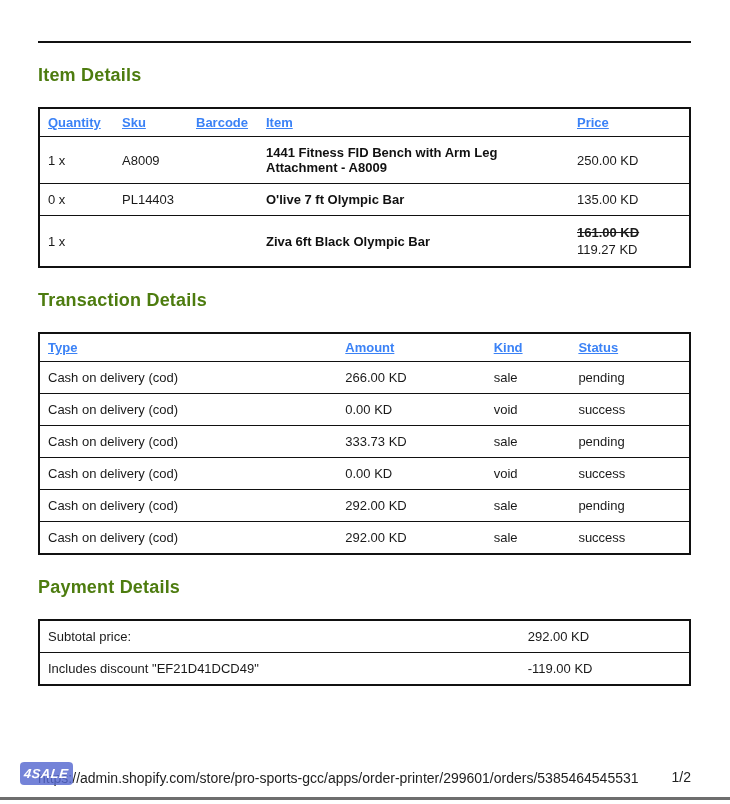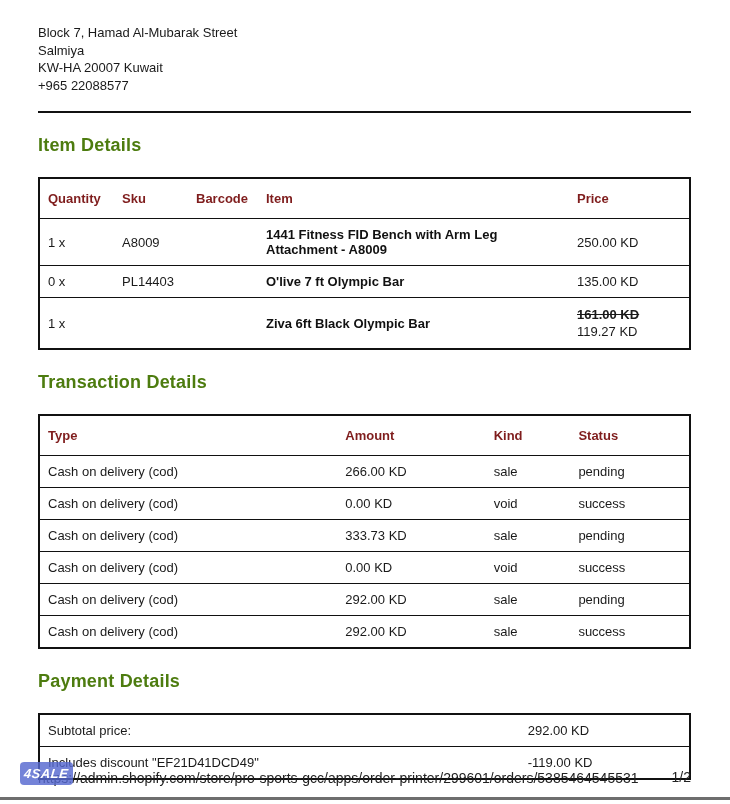--- a/index.html
+++ b/index.html
@@ -36,21 +36,21 @@
     font-size: 13px;
     color: #1a1a1a;
   }
   table.doc-table th, table.doc-table td {
     border-top: 1.5px solid #111111;
     border-bottom: 1.5px solid #111111;
     text-align: left;
     vertical-align: middle;
     padding: 8px 8px;
   }
-  table.doc-table th { font-weight: bold; padding: 12px 8px; color: #7f1d1d; }
+  table.doc-table th { font-weight: bold; padding: 6px 8px; color: #3b82f6; text-decoration: underline; }
 
   
   .col-qty { width: 75px; }
   .col-sku { width: 74px; }
   .col-barcode { width: 70px; }
   .col-price { width: 121px; }
   td.item-name { font-weight: bold; color: #111111; }
   .strike { text-decoration: line-through; font-weight: bold; }
   .price-stack div { line-height: 17px; }
 
@@ -112,26 +112,20 @@
     top: 797px;
     height: 3px;
     background: #6e6e6e;
   }
 </style>
 </head>
 <body>
 
 <div class="page">
 
-  <div class="address">
-    <div>Block 7, Hamad Al-Mubarak Street</div>
-    <div>Salmiya</div>
-    <div>KW-HA 20007 Kuwait</div>
-    <div>+965 22088577</div>
-  </div>
 
   <hr class="top-rule">
 
   <h2 class="section-title">Item Details</h2>
 
   <table class="doc-table">
     <thead>
       <tr>
         <th class="col-qty">Quantity</th>
         <th class="col-sku">Sku</th>

